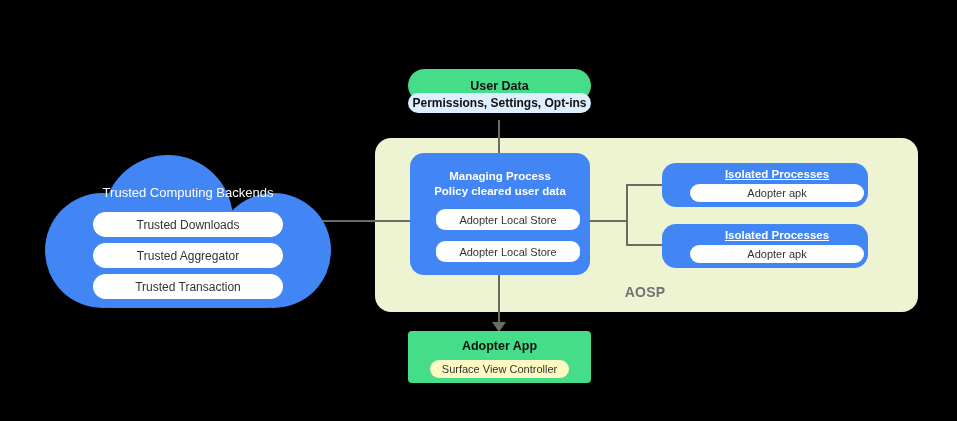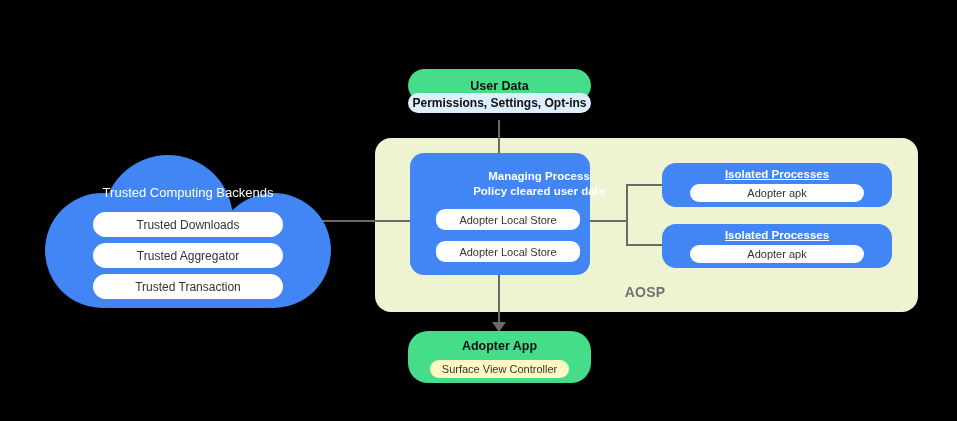--- a/index.html
+++ b/index.html
@@ -28,38 +28,38 @@
   #cloud{left:45px;top:155px;width:286px;height:153px;}
   #cloud .lobe{position:absolute;background:#4285f4;border-radius:50%;}
   #cloud .base{position:absolute;background:#4285f4;border-radius:60px;}
   #cloud-title{position:absolute;left:0;top:30px;width:286px;text-align:center;color:#fff;font-size:13px;font-weight:normal;z-index:3;}
   .cloud-pill{position:absolute;left:48px;width:190px;height:25px;background:#fff;border-radius:13px;z-index:3;
               display:flex;align-items:center;justify-content:center;font-size:12px;color:#333;}
 
   
   .bluecard{background:#4285f4;border-radius:14px;}
   #managing-process{left:410px;top:153px;width:180px;height:122px;}
-  #mp-title{position:absolute;left:0;top:16px;width:180px;text-align:center;color:#fff;font-size:11.5px;font-weight:bold;line-height:15px;margin-left:39px;}
+  #mp-title{position:absolute;left:0;top:16px;width:180px;text-align:center;color:#fff;font-size:11.5px;font-weight:bold;line-height:15px;}
   .mp-pill{position:absolute;left:26px;width:144px;height:21px;background:#fff;border-radius:9px;
            display:flex;align-items:center;justify-content:center;font-size:11px;color:#333;}
 
-  .isolated{left:662px;width:230px;height:44px;}
+  .isolated{left:662px;width:206px;height:44px;}
   #isolated-1{top:163px;}
   #isolated-2{top:224px;}
   .iso-title{position:absolute;left:0;top:5px;width:230px;text-align:center;color:#fff;font-size:11.5px;font-weight:bold;text-decoration:underline;}
   .iso-pill{position:absolute;left:28px;top:21px;width:174px;height:18px;background:#fff;border-radius:10px;
             display:flex;align-items:center;justify-content:center;font-size:11px;color:#333;}
 
   
   #user-data{left:408px;top:41px;width:183px;height:33px;background:#45dd8a;border-radius:17px;
              display:flex;align-items:center;justify-content:center;font-size:12.5px;font-weight:bold;color:#111;margin-top:28px;}
   #permissions{left:408px;top:93px;width:183px;height:20px;background:#ddeeff;border-radius:14px;
                display:flex;align-items:center;justify-content:center;font-size:12px;font-weight:bold;color:#111;}
 
-  #adopter-app{left:408px;top:331px;width:183px;height:52px;background:#45dd8a;border-radius:20px;}
+  #adopter-app{left:408px;top:331px;width:183px;height:52px;background:#45dd8a;border-radius:4px;}
   #adopter-app-title{position:absolute;left:0;top:8px;width:183px;text-align:center;font-size:12.5px;font-weight:bold;color:#111;}
   #svc-pill{position:absolute;left:22px;top:29px;width:139px;height:18px;background:#fef9c3;border-radius:10px;
             display:flex;align-items:center;justify-content:center;font-size:11px;color:#333;}
 </style>
 </head>
 <body>
 
 <div id="stage">
 
   <div class="abs" id="aosp-panel"></div>

